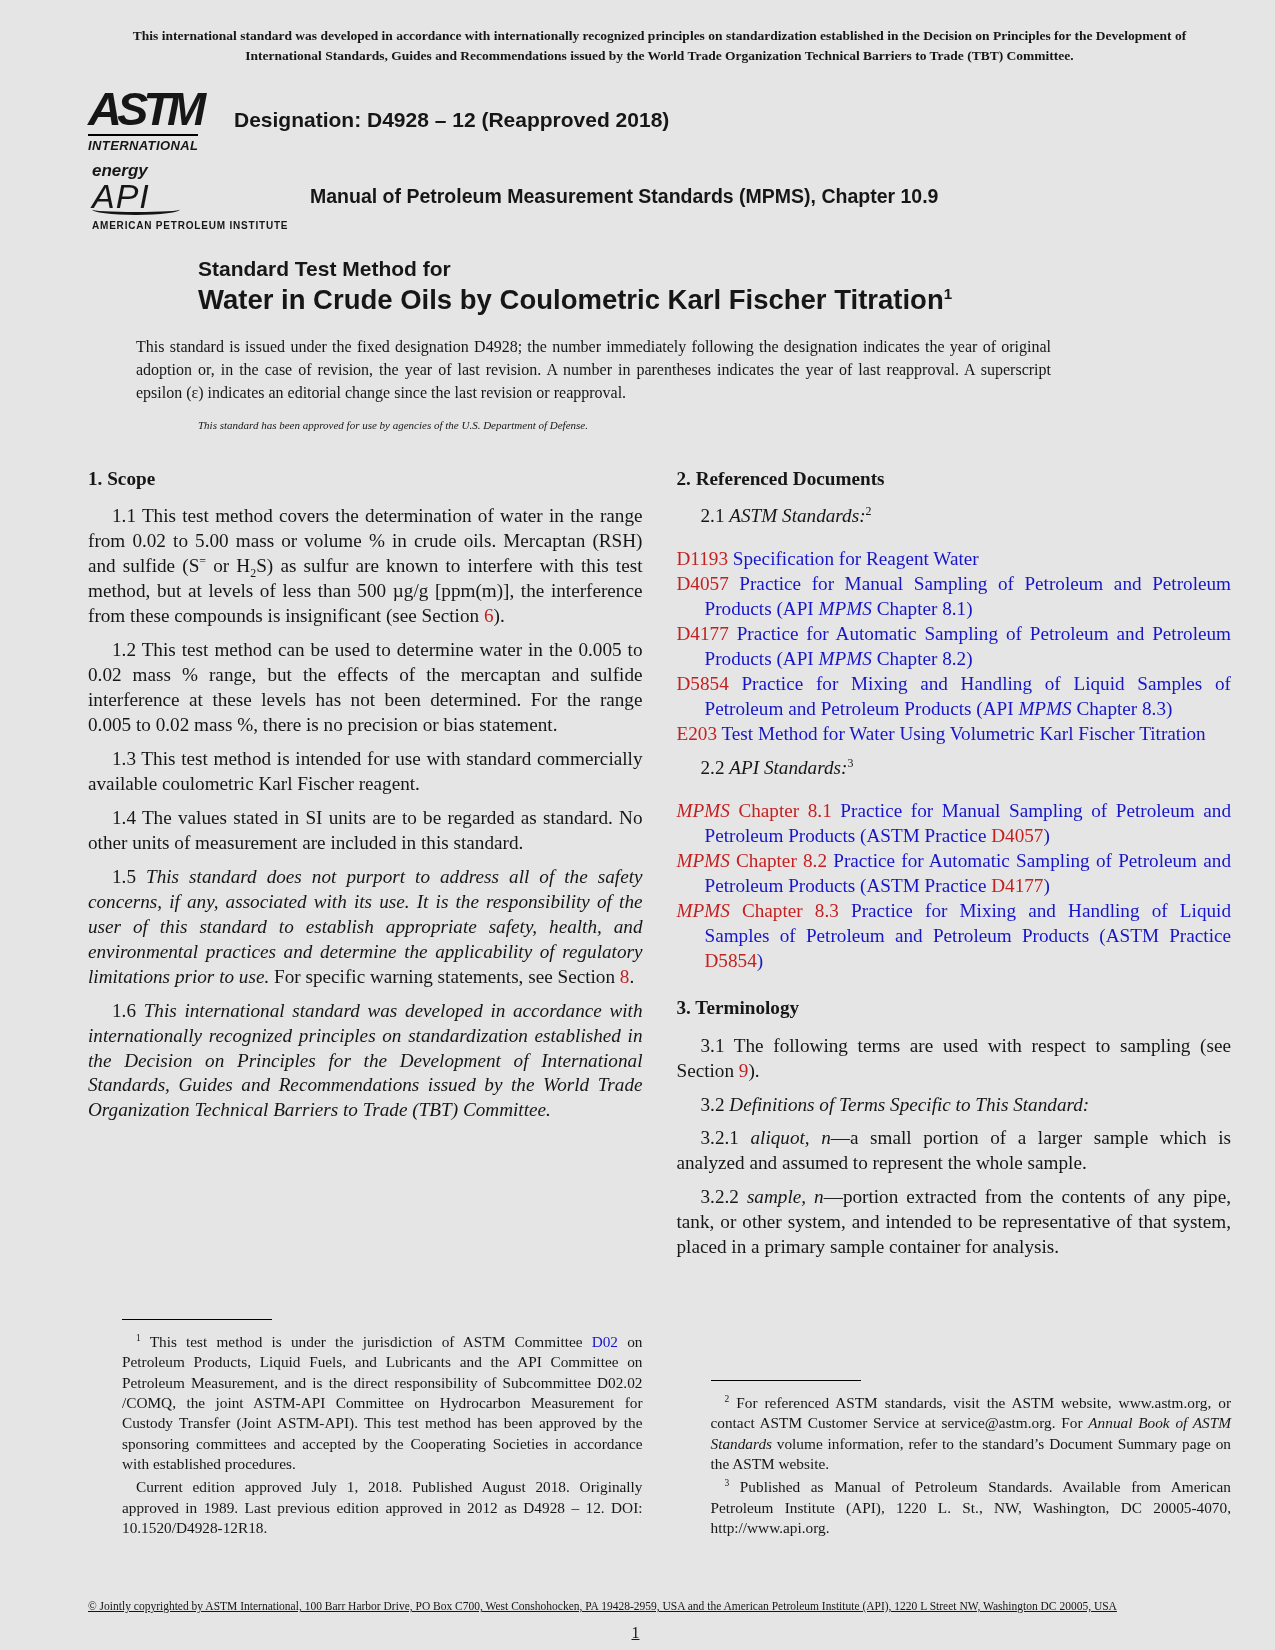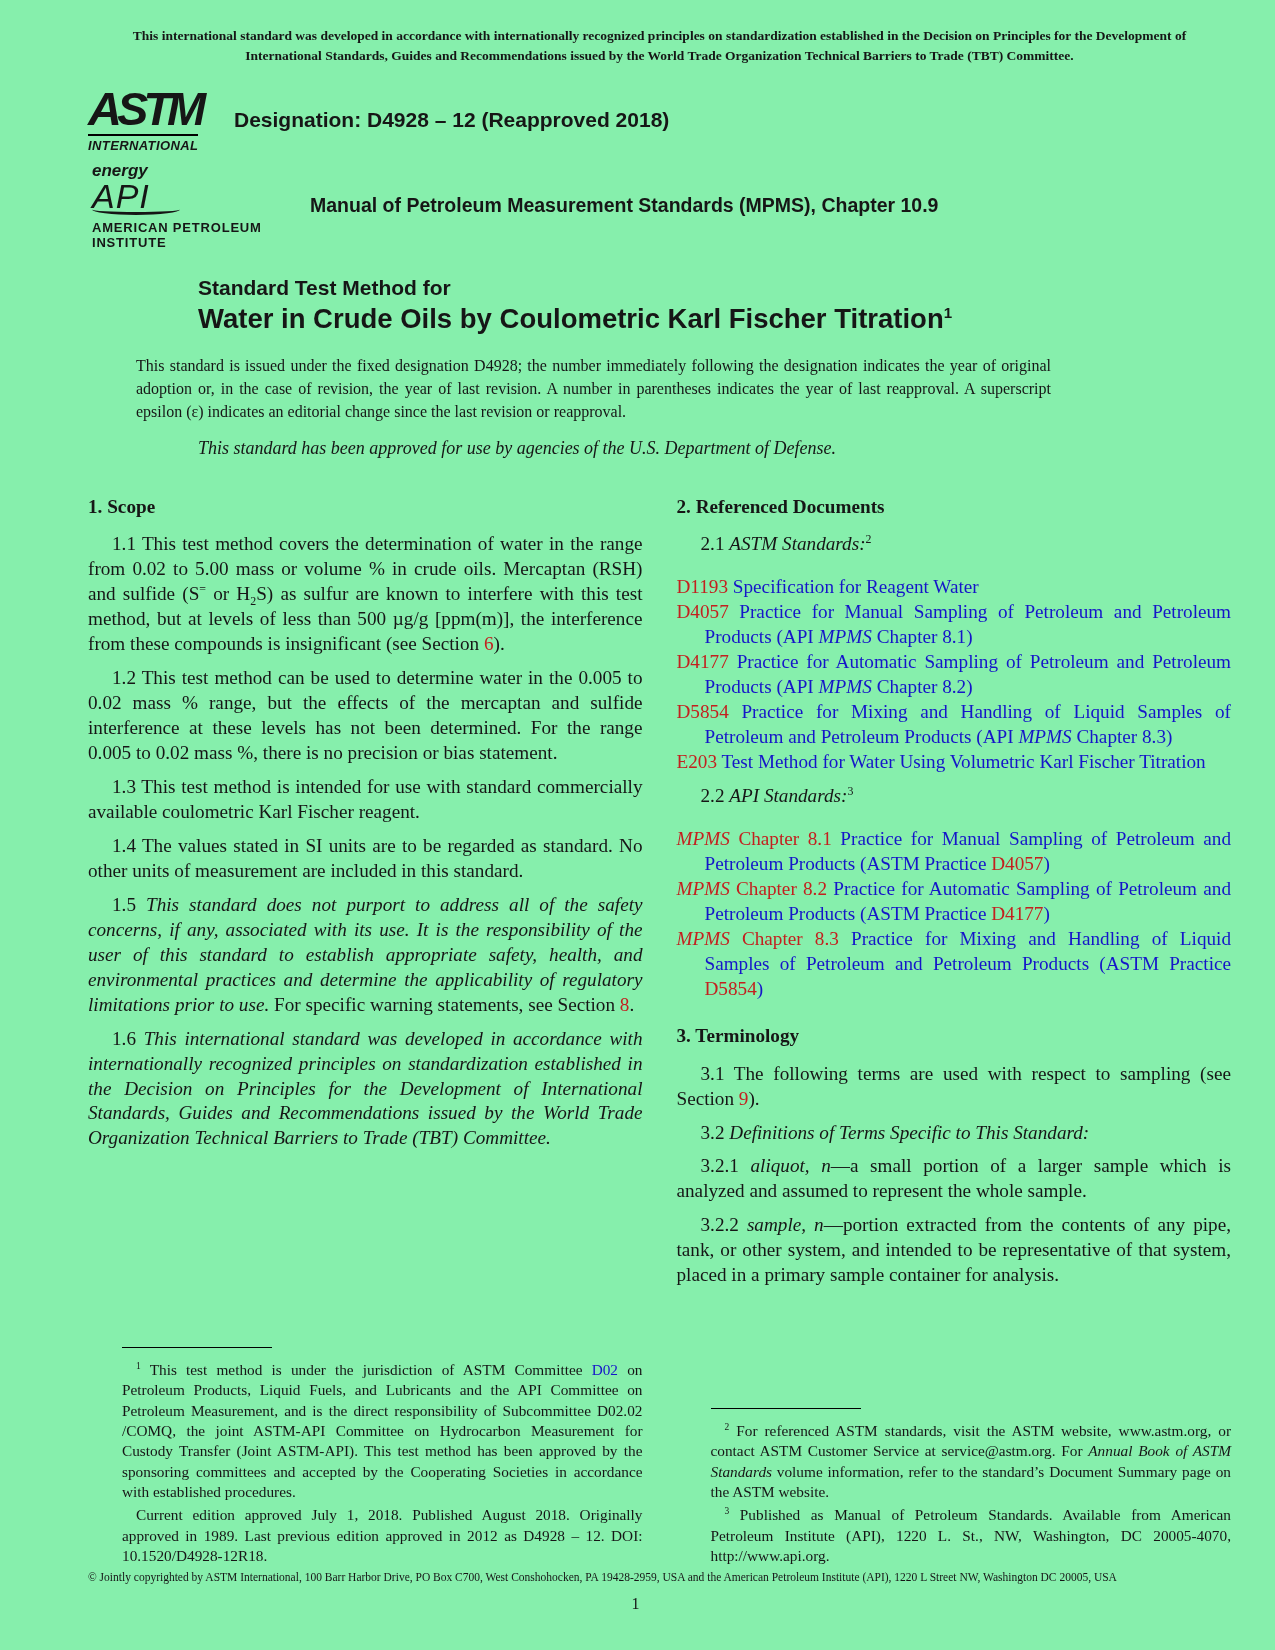--- a/index.html
+++ b/index.html
@@ -1,63 +1,63 @@
 <!DOCTYPE html>
 <html style="--link-blue: #1515c9; --link-red: #c3201f;"><head>
 <meta charset="utf-8">
 <style>
   * { margin:0; padding:0; box-sizing:border-box; }
   html, body { background:#ffffff; }
   body { font-family:"Liberation Serif", serif; color:#161616; }
-  .page { position:relative; width:1275px; height:1650px; background:#86efac; padding:26px 44px 0 88px; overflow:hidden; }
+  .page { position:relative; width:1275px; height:1650px; background:#e5e5e5; padding:26px 44px 0 88px; overflow:hidden; }
 
   .top-disclaimer { font-weight:bold; font-size:13.5px; line-height:1.45; text-align:center; padding:0 14px; }
 
   .row1 { display:flex; align-items:center; gap:16px; margin-top:22px; }
   .astm-logo { width:110px; flex:0 0 auto; text-align:center; }
   .astm-letters { font-family:"Liberation Sans", sans-serif; font-weight:bold; font-style:italic; font-size:47px; letter-spacing:-5px; line-height:0.95; }
   .astm-sub { font-family:"Liberation Sans", sans-serif; font-weight:bold; font-style:italic; font-size:13px; letter-spacing:0.4px; border-top:2.5px solid #000; padding-top:2px; margin-top:2px; }
   .designation { font-family:"Liberation Sans", sans-serif; font-weight:bold; font-size:21px;margin-left:20px; }
 
   .row2 { display:flex; align-items:center; margin-top:8px; }
   .api-logo { width:202px; flex:0 0 auto; padding-left:4px; }
   .api-energy { font-family:"Liberation Sans", sans-serif; font-weight:bold; font-style:italic; font-size:17px; }
   .api-name { font-family:"Liberation Sans", sans-serif; font-weight:normal; font-style:italic; font-size:34px; line-height:0.9; letter-spacing:1px; }
   .api-swoosh { width:88px; height:9px; border-bottom:3px solid #151515; border-radius:0 0 80% 80% / 0 0 100% 100%; margin-top:-5px; }
-  .api-sub { font-family:"Liberation Sans", sans-serif; font-weight:bold; font-size:13px; letter-spacing:0.8px; margin-top:5px; }
+  .api-sub { font-family:"Liberation Sans", sans-serif; font-weight:bold; font-size:10px; letter-spacing:0.8px; margin-top:5px; }
   .mpms-line { font-family:"Liberation Sans", sans-serif; font-weight:bold; font-size:19.5px; margin-left:20px; }
 
   .title-block { margin:26px 0 0 110px; font-family:Liberation Sans, sans-serif; }
   .title-line1 { font-weight:bold; font-size:21px; }
   .title-line2 { font-weight:bold; font-size:27.5px; margin-top:3px; }
   .title-line2 sup { font-size:0.55em; }
 
   .issuance { margin:20px 180px 0 48px; font-size:16px; line-height:1.42; text-align:justify; }
-  .dod-note { margin:14px 180px 0 110px; font-size:18px; font-style:italic;font-family:Liberation Serif, serif; }
+  .dod-note { margin:14px 180px 0 110px; font-size:11px; font-style:italic;font-family:Liberation Serif, serif; }
 
   .columns { display:flex; gap:34px; margin-top:36px; min-height:1072px; align-items:stretch; }
   .col { flex:1 1 0; display:flex; flex-direction:column; font-size:19.2px; line-height:1.3; }
   .sec-heading { font-size:19.2px; font-weight:bold; margin:22px 0 4px; }
   .col .sec-heading:first-child { margin-top:0; }
   .body-para { text-align:justify; text-indent:24px; margin-top:9px; }
   .ref-list { margin-top:18px; }
   .ref-item { text-align:justify; padding-left:28px; text-indent:-28px; }
 
   .footnote-block { margin-top:auto; padding-top:26px;margin-left:34px; }
   .fn-rule { width:150px; border-top:1.8px solid #000; margin-bottom:12px; }
   .footnote { font-size:15.3px; line-height:1.33; text-align:justify; text-indent:14px; }
   .footnote + .footnote { margin-top:3px; }
 
   .italic { font-style:italic; }
   .sup { vertical-align:super; font-size:0.62em; line-height:0; }
   .sub { vertical-align:sub; font-size:0.62em; line-height:0; }
   .link-red { color:var(--link-red, #c3201f); }
   .link-blue { color:var(--link-blue, #1515c9); }
 
-  .page-footer { position:absolute; left:88px; right:92px; bottom:37px; }
+  .page-footer { position:absolute; left:88px; right:92px; bottom:8px;text-decoration:underline; }
   .copyright { font-size:11.5px; text-align:left; }
   .page-number { font-size:16px; text-align:center; margin-top:12px; }
 </style>
 </head>
 <body>
 
 <div class="page">
 
   <div class="top-disclaimer">This international standard was developed in accordance with internationally recognized principles on standardization established in the Decision on Principles for the Development of International Standards, Guides and Recommendations issued by the World Trade Organization Technical Barriers to Trade (TBT) Committee.</div>
 

